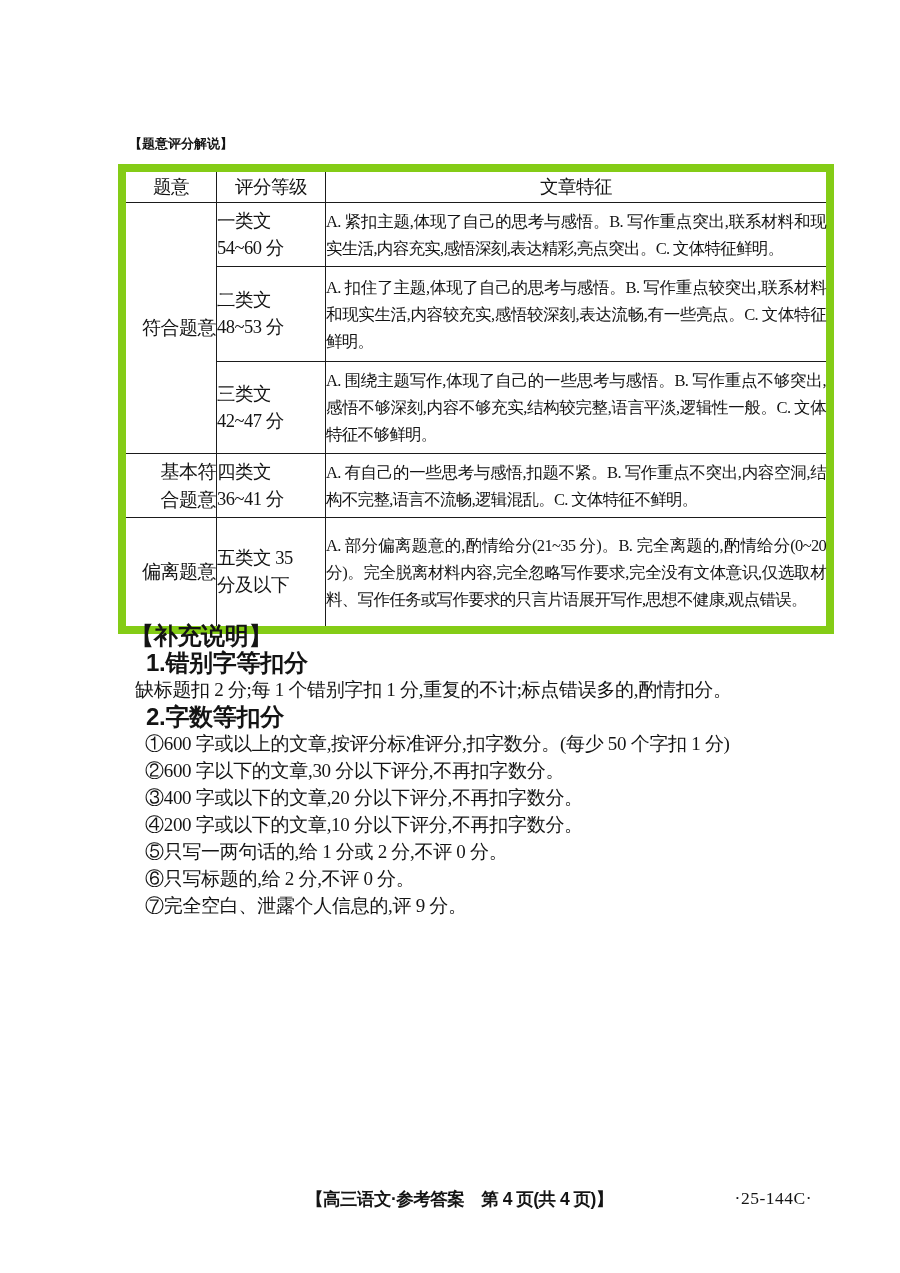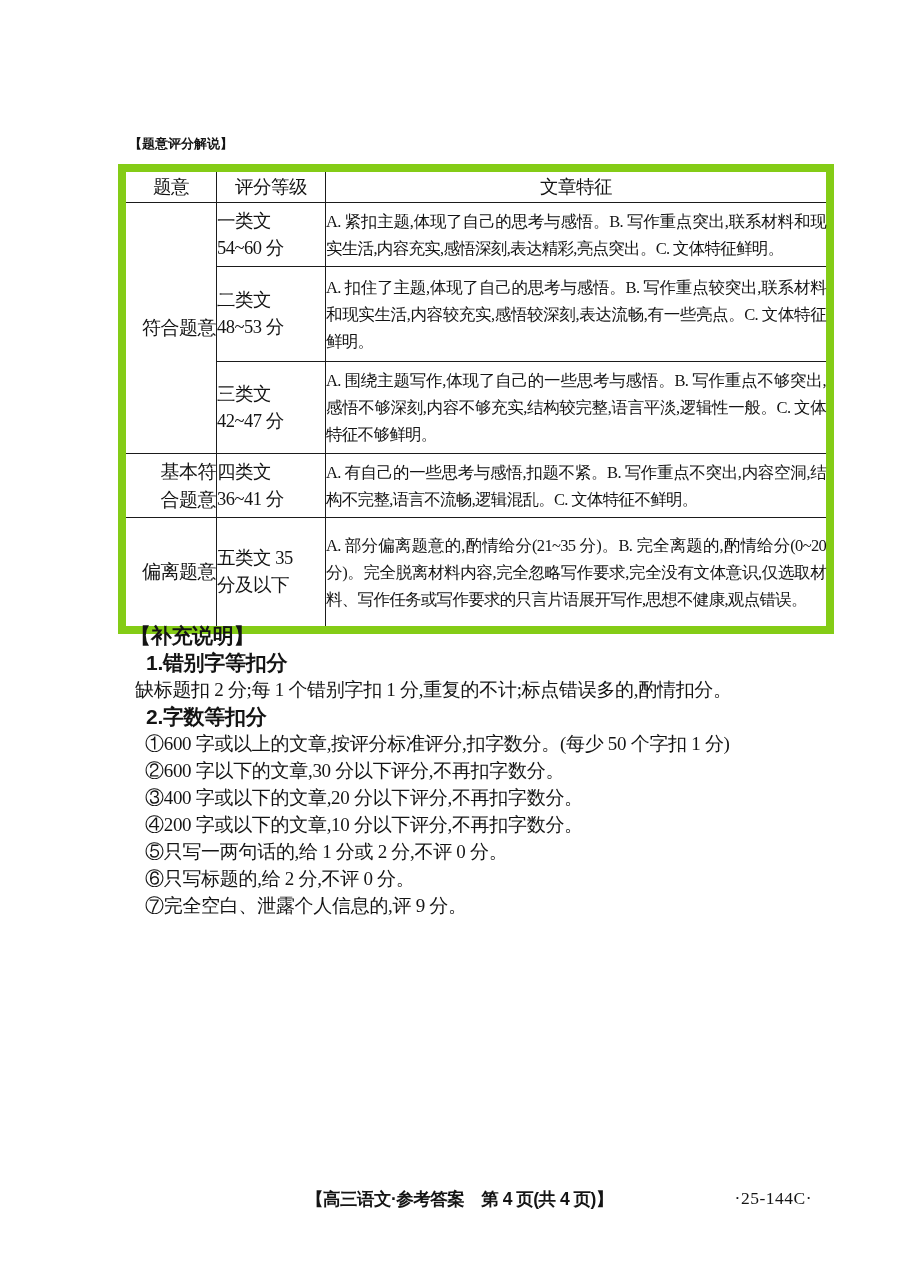--- a/index.html
+++ b/index.html
@@ -42,24 +42,24 @@
   tr.r3 td{height:91px;}
   tr.r4 td{height:63px;}
   tr.r5 td{height:108px;}
   .supp{
     position:absolute;left:135px;top:622px;width:690px;
     font-size:19px;line-height:27px;letter-spacing:-0.3px;
   }
   .supp .title{
     font-weight:700;margin-left:-5px;
     font-family:"Liberation Sans","DejaVu Sans",sans-serif;
-    font-size:21px;
+    font-size:24px;
   }
   .supp .line{white-space:pre-wrap;}
-  .supp .sub{font-weight:700;font-family:"Liberation Sans","DejaVu Sans",sans-serif;padding-left:11px;font-size:21px;}
+  .supp .sub{font-weight:700;font-family:"Liberation Sans","DejaVu Sans",sans-serif;padding-left:11px;font-size:24px;}
   .supp .circ{padding-left:10px;}
   .footer-left{
     position:absolute;left:306px;top:1187px;
     font-size:17.5px;font-weight:700;letter-spacing:-0.5px;white-space:pre-wrap;
     font-family:"Liberation Sans","DejaVu Sans",sans-serif;
   }
   .footer-right{
     position:absolute;right:88px;top:1188px;
     font-size:17.5px;letter-spacing:0.5px;
   }

